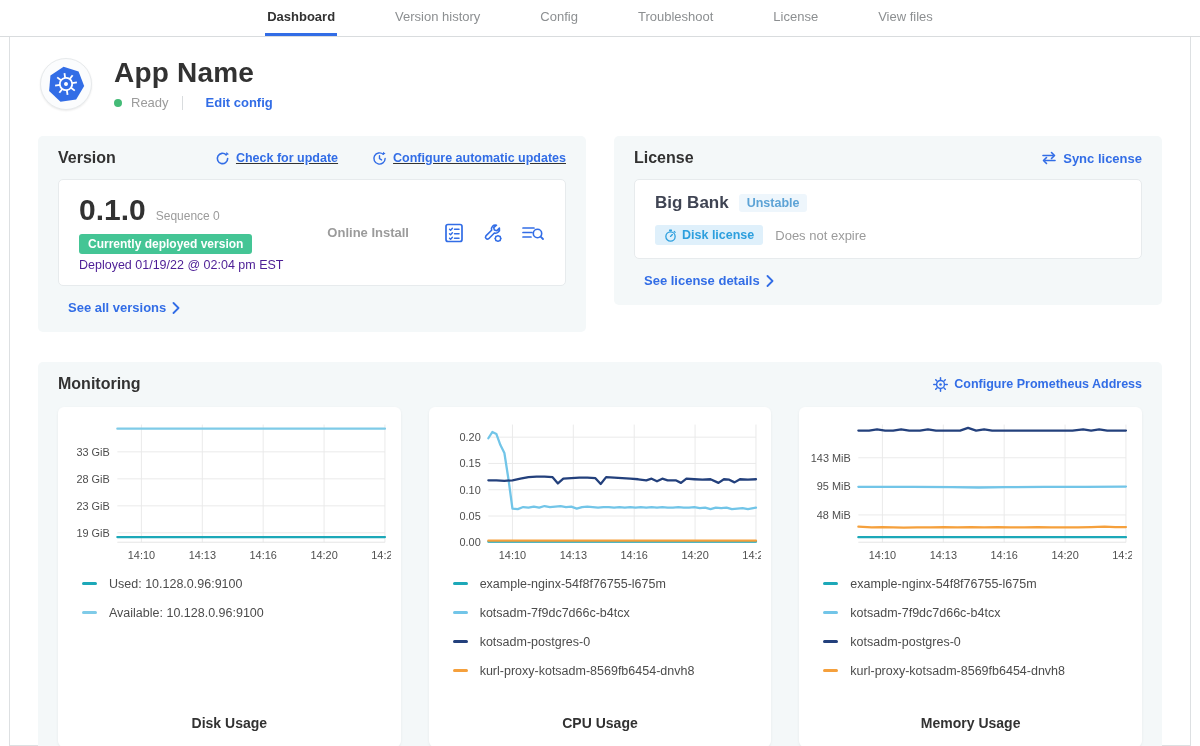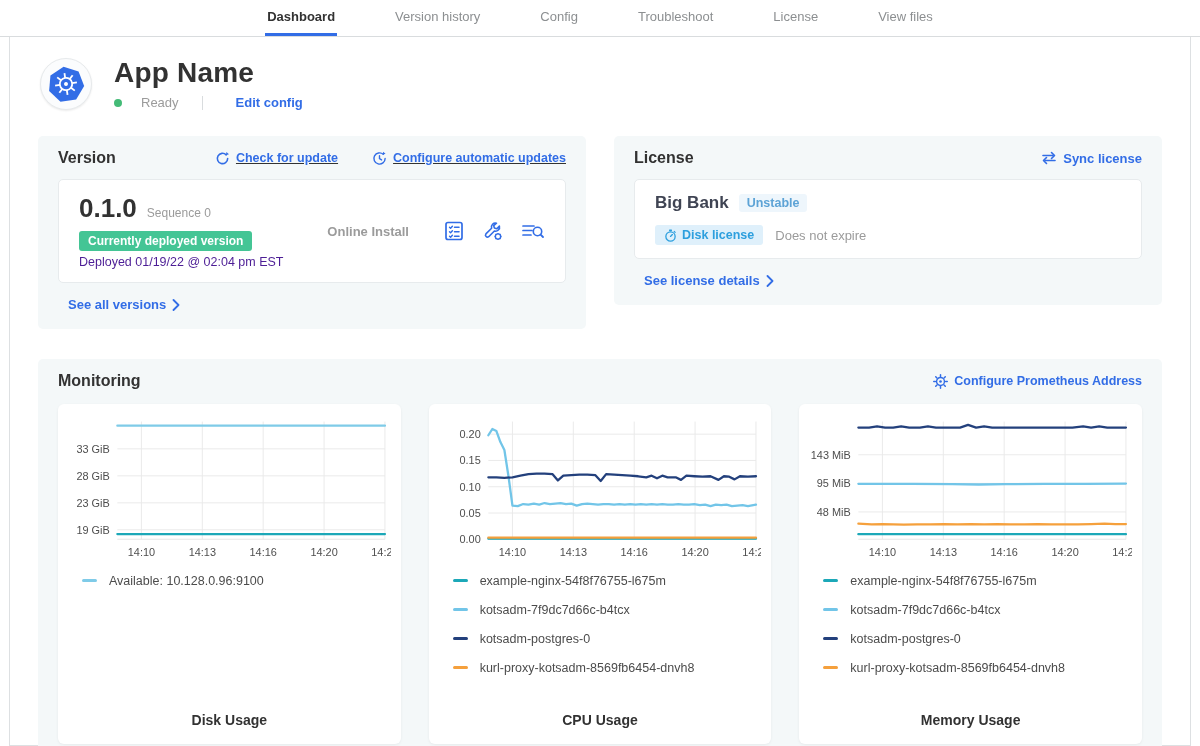--- a/index.html
+++ b/index.html
@@ -17,42 +17,42 @@
   
   .content { margin:0 9px; height:709px; border:1px solid #dde0e2; border-top:none;
     padding:16px 28px 0; background:#fff; }
 
   
   .app-header { display:flex; align-items:center; gap:22px; padding:4px 0 0 2px; margin-bottom:26px; }
   .k8s-badge { width:52px; height:52px; border-radius:50%; background:#fbfcfd;
     border:1px solid #e7eaec; display:flex; align-items:center; justify-content:center;
     box-shadow:0 1px 2px rgba(0,0,0,.08); }
   .app-title { font-size:28px; font-weight:800; letter-spacing:.2px; }
-  .app-sub { display:flex; align-items:center; gap:19px; margin-top:6px; font-size:13px;justify-content:space-between; }
+  .app-sub { display:flex; align-items:center; gap:9px; margin-top:6px; font-size:13px;justify-content:space-between; }
   .status-dot { width:8px; height:8px; border-radius:50%; background:#44bb77; display:inline-block; }
   .status-text { color:#9b9b9b; font-weight:500; }
   .sub-divider { width:1px; height:14px; background:#d9dcde; margin:0 4px; }
   a.blue { color:#326de6; font-weight:700; text-decoration:none; cursor:pointer;
     display:inline-flex; align-items:center; gap:6px; font-size:13px;margin-left:10px; }
 
   
   .top-cards { display:grid; grid-template-columns:1fr 1fr; gap:28px; align-items:start; margin-bottom:30px; }
   .card { background:#f4f8f9; border-radius:5px; padding:13px 20px 16px; }
   .card-head { display:flex; align-items:center; justify-content:space-between; }
   .card-head h2 { font-size:16px; font-weight:700; }
   .head-links { display:flex; gap:24px;text-decoration:underline; }
   .head-links a { font-size:12.5px; }
   .inner { background:#fff; border:1px solid #e7ebed; border-radius:5px;
     padding:13px 20px; margin-top:12px; }
 
   
   .version-inner { display:flex; align-items:center; }
   .v-left { width:46%; }
   .v-row { display:flex; align-items:baseline; gap:10px; }
-  .vnum { font-size:26px; font-weight:800; }
+  .vnum { font-size:30px; font-weight:800; }
   .vseq { font-size:12px; color:#9b9b9b; font-weight:500; }
   .badge-green { display:inline-block; margin-top:7px; background:#44c595; color:#fff;
     font-size:12px; font-weight:700; padding:3px 9px; border-radius:3px; }
   .vdate { margin-top:4px; font-size:12.5px; color:#4c1d95; font-weight:500; }
   .v-mid { flex:1; text-align:center; color:#9b9b9b; font-weight:700; font-size:13px; }
   .v-icons { display:flex; gap:17px; align-items:center; }
   .v-icons span { cursor:pointer; display:inline-flex; }
   .see-link { margin-top:14px; }
 
   
@@ -288,20 +288,24 @@
             <text x="44" y="97.63940886699507" text-anchor="end" font-size="11.5" fill="#4e4e4e">23 GiB</text>
             <line x1="52" y1="65.17438423645318" x2="334" y2="65.17438423645318" stroke="#e9e9e9" stroke-width="1"></line>
             <text x="44" y="69.17438423645318" text-anchor="end" font-size="11.5" fill="#4e4e4e">28 GiB</text>
             <line x1="52" y1="36.7093596059113" x2="334" y2="36.7093596059113" stroke="#e9e9e9" stroke-width="1"></line>
             <text x="44" y="40.7093596059113" text-anchor="end" font-size="11.5" fill="#4e4e4e">33 GiB</text>
             <line x1="52" y1="132" x2="334" y2="132" stroke="#e3e3e3" stroke-width="1"></line>
             <polyline points="52.0,126.5 122.5,126.5 193.0,126.5 263.5,126.5 334.0,126.5" fill="none" stroke="#1ca8b8" stroke-width="2.4" stroke-linejoin="round" stroke-linecap="round"></polyline>
             <polyline points="52.0,12.3 122.5,12.3 193.0,12.3 263.5,12.3 334.0,12.3" fill="none" stroke="#7fcbe8" stroke-width="2.4" stroke-linejoin="round" stroke-linecap="round"></polyline>
           </svg>
         <div class="legend">
+            <div class="legend-row">
+              <span class="swatch" style="background: rgb(28, 168, 184);"></span>
+              <span>Used: 10.128.0.96:9100</span>
+            </div>
             <div class="legend-row">
               <span class="swatch" style="background: rgb(127, 203, 232);"></span>
               <span>Available: 10.128.0.96:9100</span>
             </div>
           </div>
         <div class="chart-title">Disk Usage</div>
       </div>
       <div class="chart-card">
         <svg class="plot" viewBox="0 0 340 160">
             <line x1="77.38" y1="8" x2="77.38" y2="132" stroke="#e9e9e9" stroke-width="1"></line>

